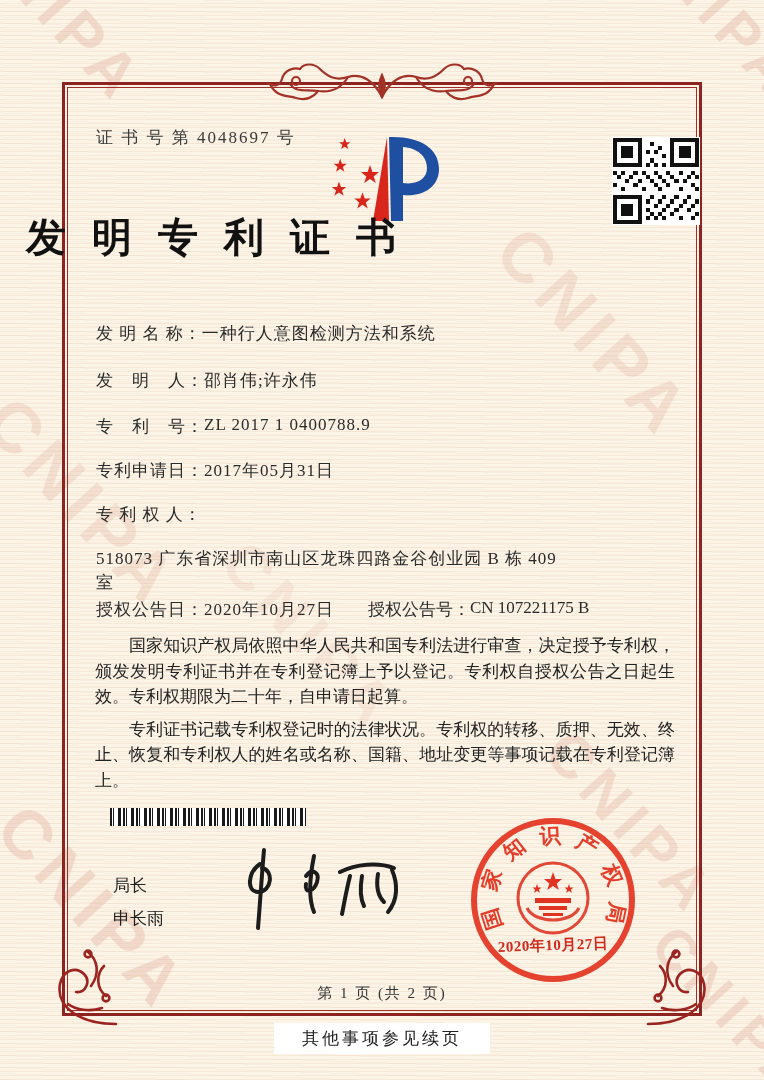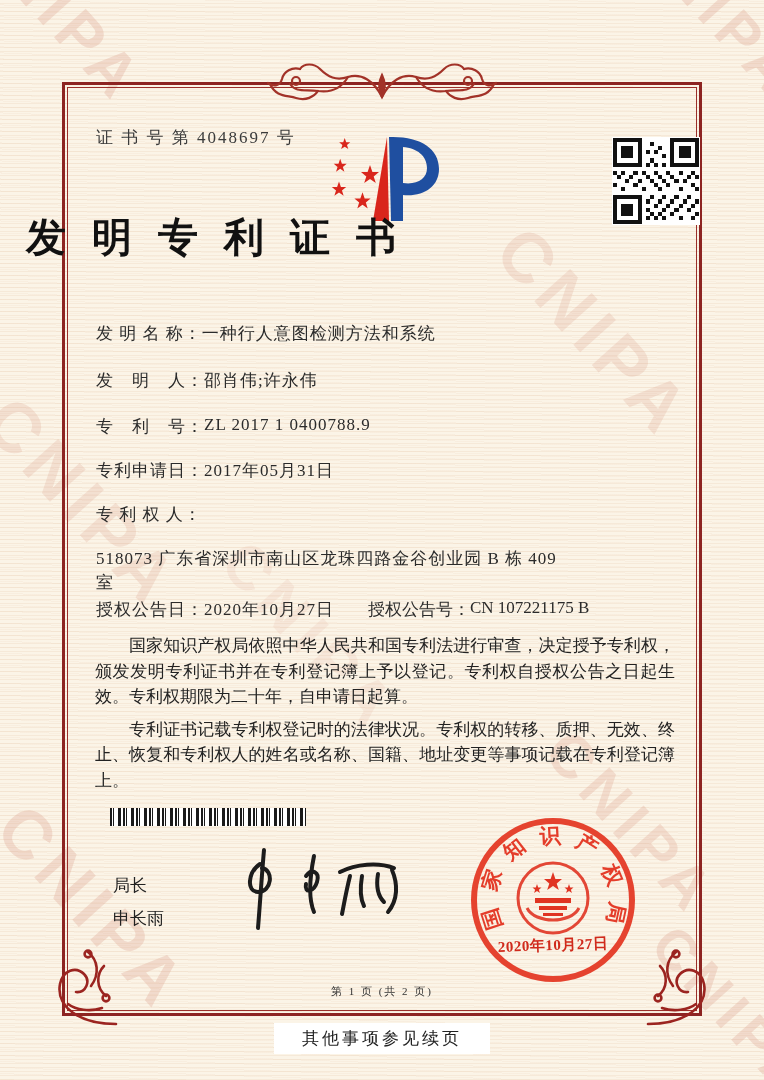--- a/index.html
+++ b/index.html
@@ -87,21 +87,21 @@
   .sc4{left:105px; top:16px;  transform:rotate(32deg);}
   .sc5{left:130px; top:46px;  transform:rotate(67deg);}
   .sc6{left:134px; top:84px;  transform:rotate(102deg);}
   .seal-emblem{position:absolute; left:42px; top:40px;}
   .seal-date{
     position:absolute; left:0; top:118px; width:100%; text-align:center;
     font-size:15px; font-weight:bold; color:#d02a1c; letter-spacing:0.5px;
     transform:rotate(-2deg); white-space:nowrap;
   }
   
-  .page-info{position:absolute; left:0; top:984px; width:100%; text-align:center; font-size:11px; letter-spacing:2px; color:#333;}
+  .page-info{position:absolute; left:0; top:984px; width:100%; text-align:center; font-size:15px; letter-spacing:2px; color:#333;}
   .footer-note{
     position:absolute; left:50%; top:1023px; transform:translateX(-50%);
     background:#fff; padding:4px 28px; font-size:17px; letter-spacing:3px; color:#222;
   }
 </style>
 </head>
 <body>
 
 <div class="page">
 

